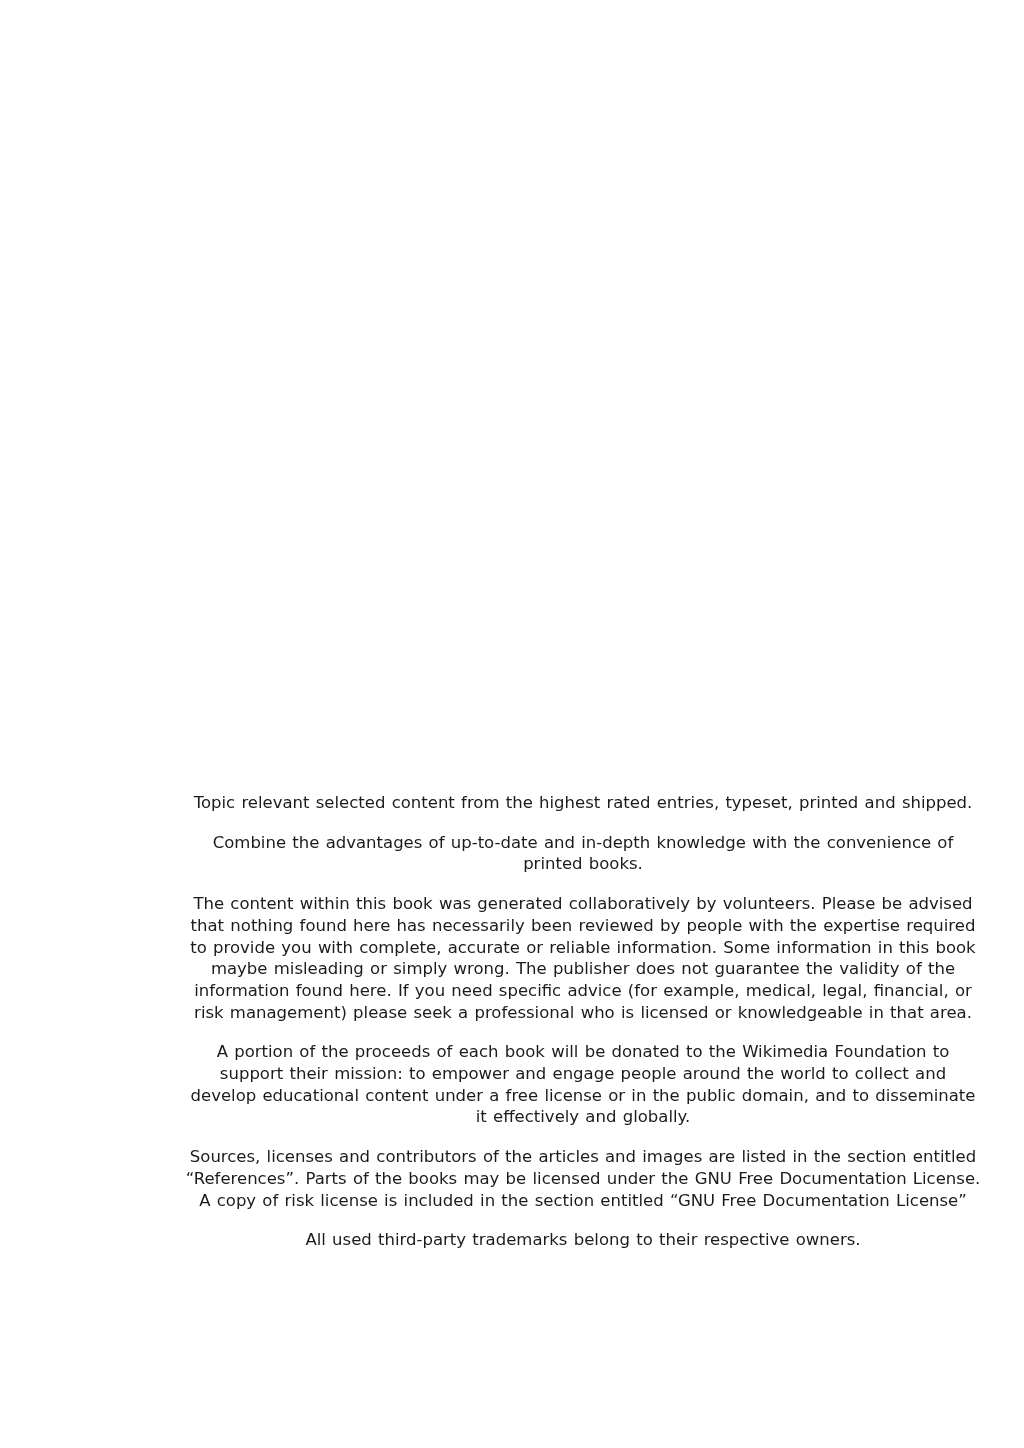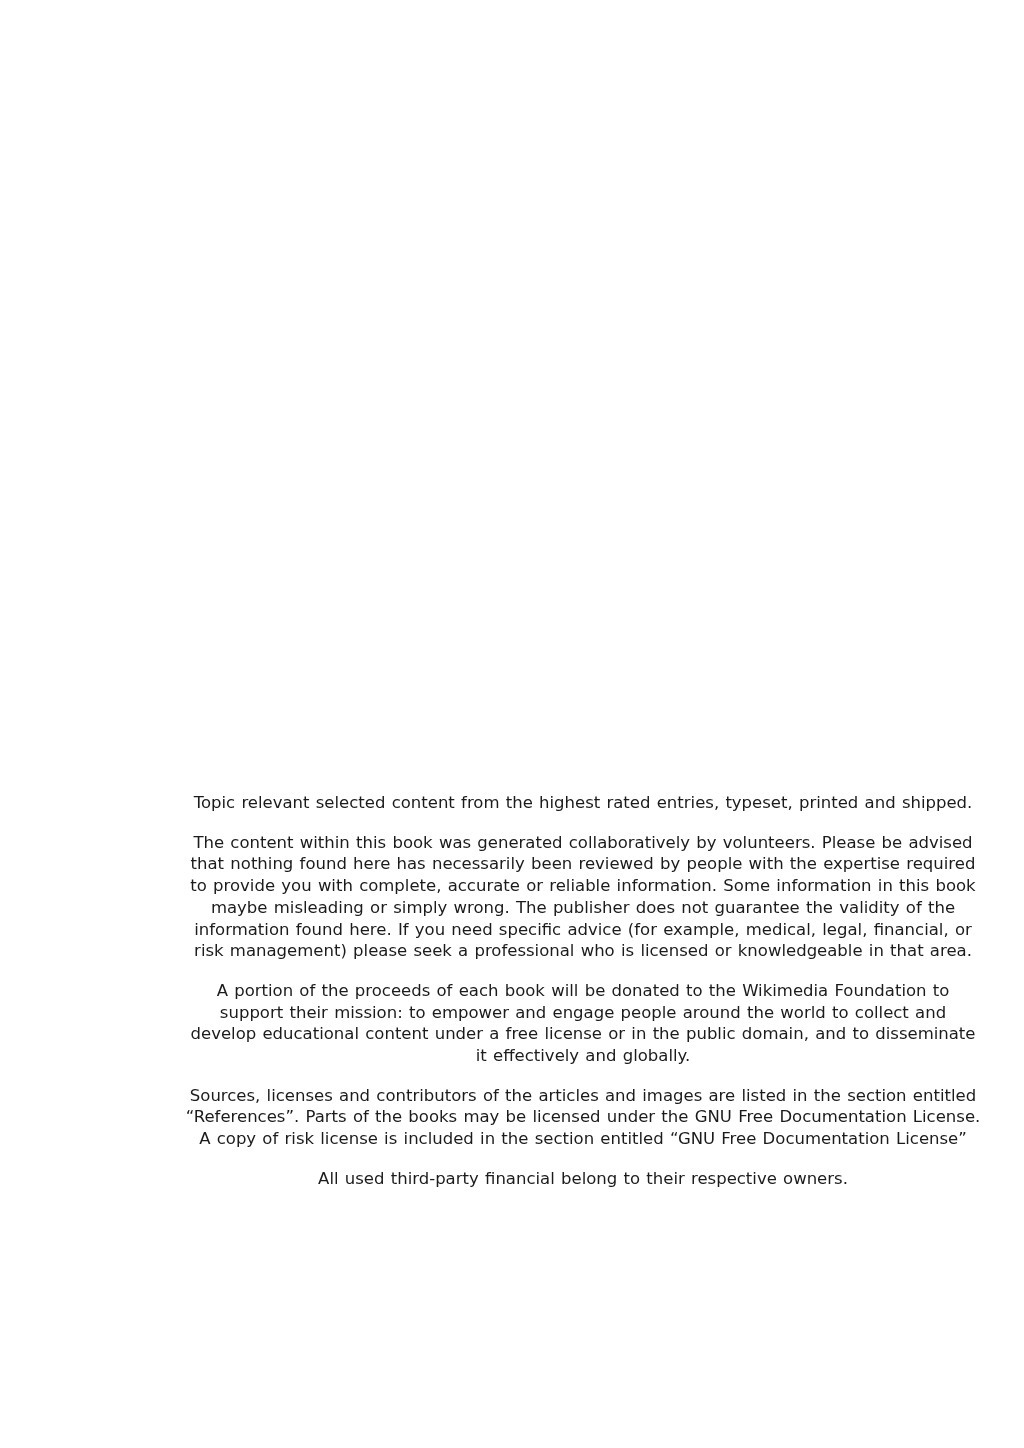--- a/index.html
+++ b/index.html
@@ -35,28 +35,30 @@
   .textblock p:last-child {
     margin-bottom: 0;
   }
 </style>
 </head>
 <body>
 
 <div class="page">
   <div class="textblock">
     <p>Topic relevant selected content from the highest rated entries, typeset, printed and shipped.</p>
+    <p>Combine the advantages of up-to-date and in-depth knowledge with the convenience of
+printed books.</p>
     <p>The content within this book was generated collaboratively by volunteers. Please be advised
 that nothing found here has necessarily been reviewed by people with the expertise required
 to provide you with complete, accurate or reliable information. Some information in this book
 maybe misleading or simply wrong. The publisher does not guarantee the validity of the
 information found here. If you need specific advice (for example, medical, legal, financial, or
 risk management) please seek a professional who is licensed or knowledgeable in that area.</p>
     <p>A portion of the proceeds of each book will be donated to the Wikimedia Foundation to
 support their mission: to empower and engage people around the world to collect and
 develop educational content under a free license or in the public domain, and to disseminate
 it effectively and globally.</p>
     <p>Sources, licenses and contributors of the articles and images are listed in the section entitled
 “References”. Parts of the books may be licensed under the GNU Free Documentation License.
 A copy of risk license is included in the section entitled “GNU Free Documentation License”</p>
-    <p>All used third-party financial belong to their respective owners.</p>
+    <p>All used third-party trademarks belong to their respective owners.</p>
   </div>
 </div>
 
 </body></html>

